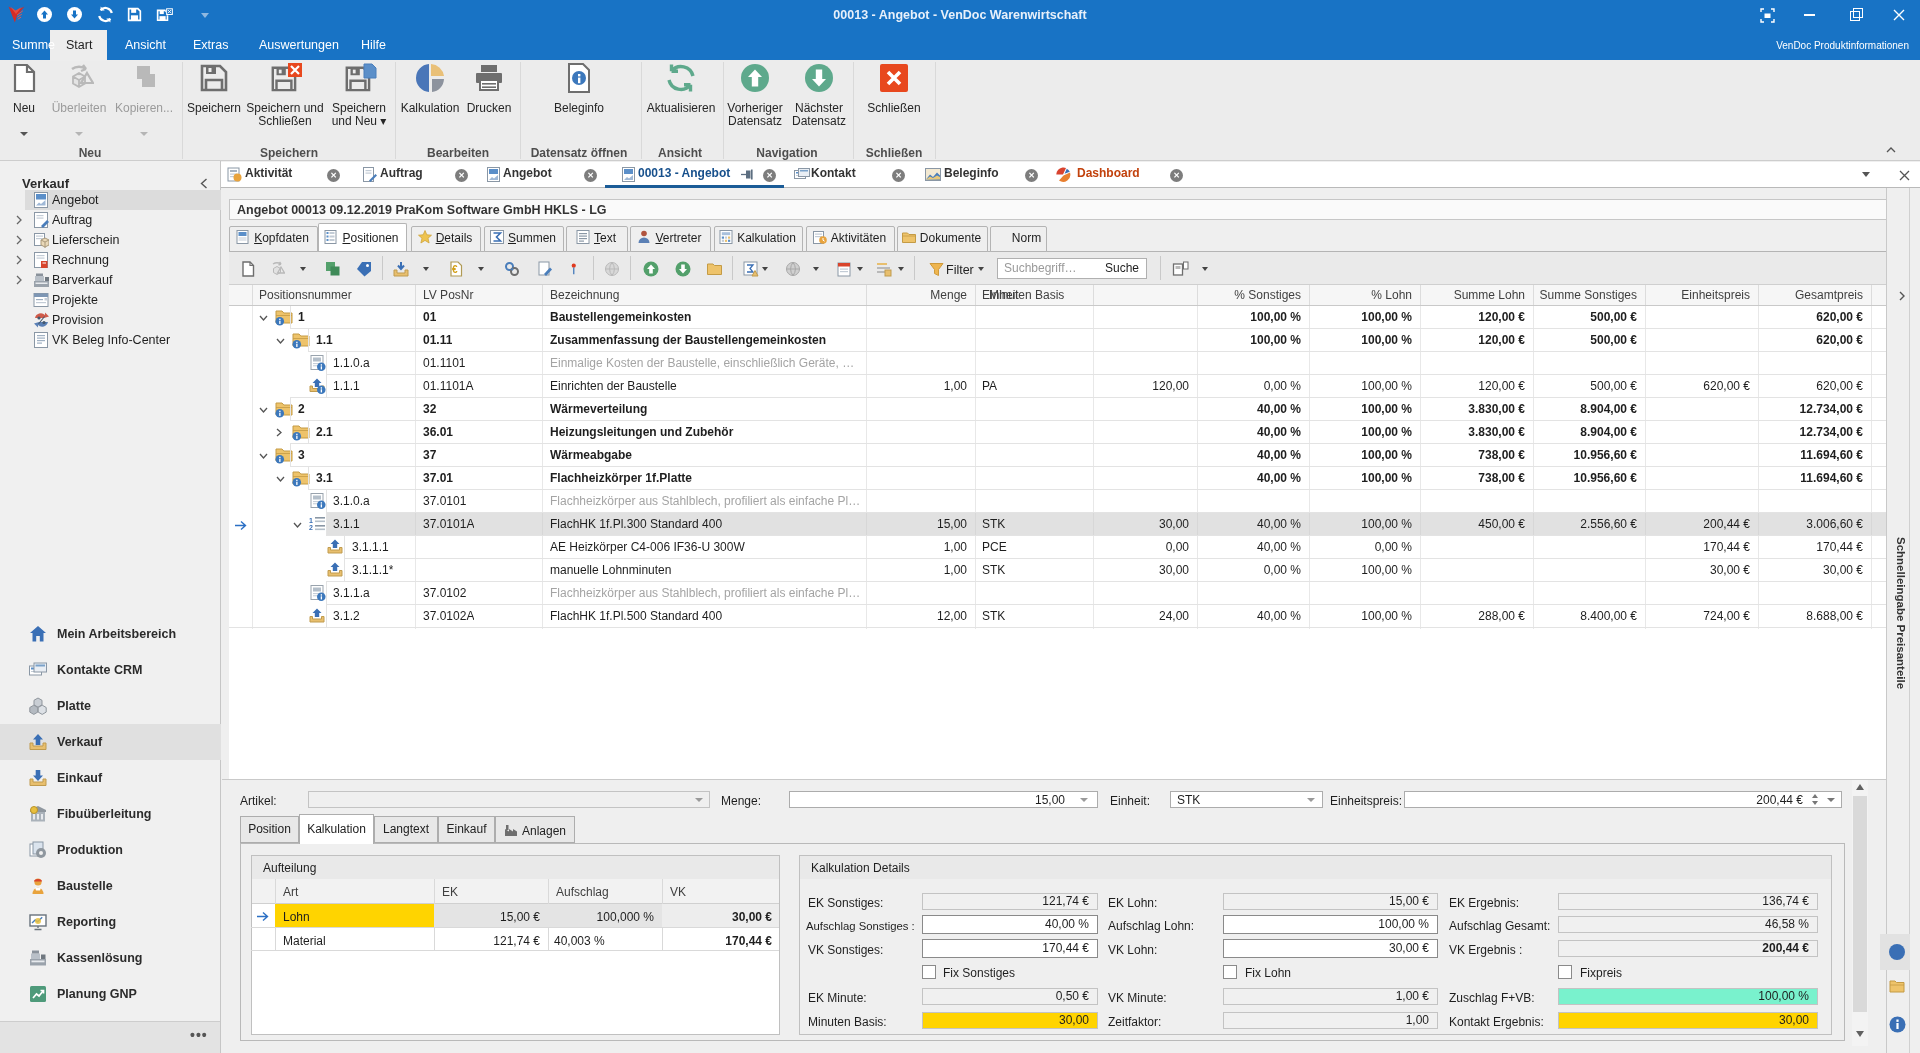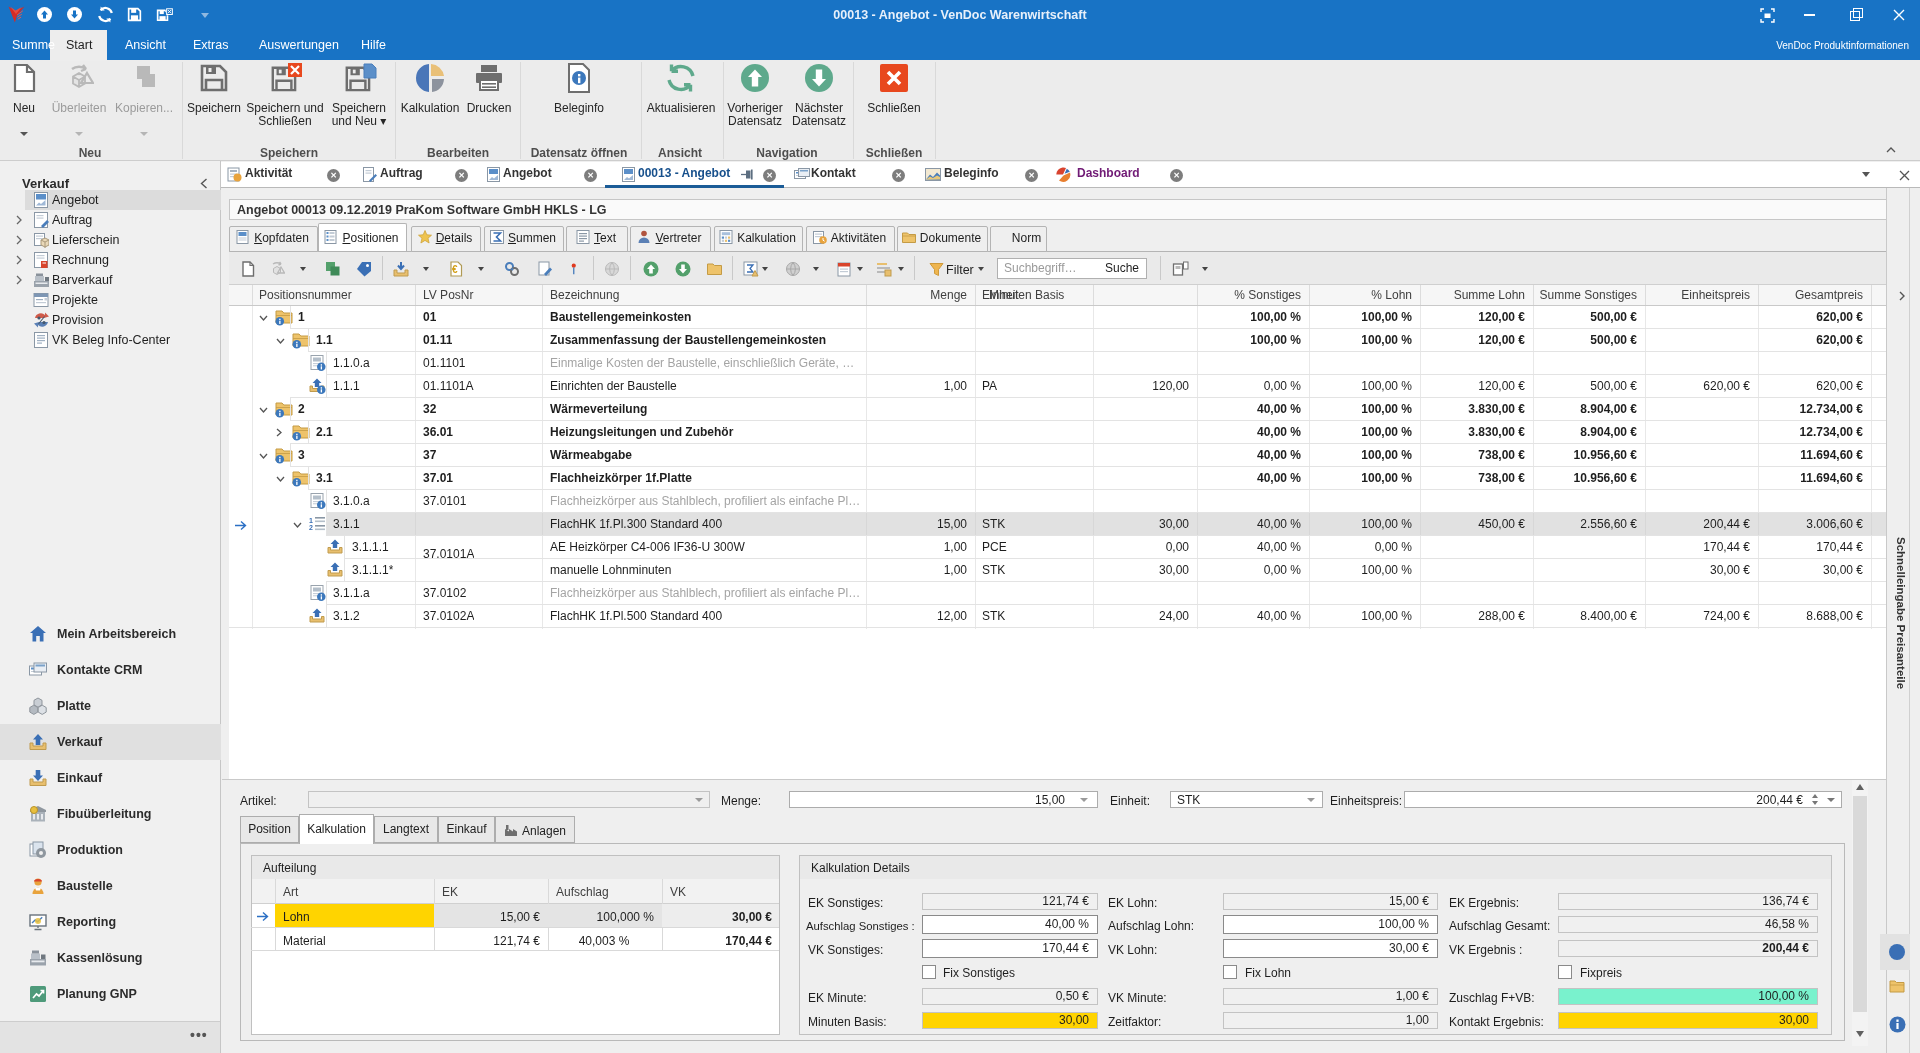--- a/index.html
+++ b/index.html
@@ -315,21 +315,21 @@
   </div>
 <div class="dtab" style="left:944px;color:#333">Beleginfo</div>
 <div class="tclose" style="left:1025px">✕</div>
 <div class="abs" style="left:1056px;top:167px">
     <svg width="15" height="15" viewBox="0 0 15 15">
       <path d="M7 7.5 L10 1 A7.2 7.2 0 0 0 0.3 7.5 Z" fill="#d8432f"></path>
       <path d="M7.5 8.5 L14 5.5 A7.2 7.2 0 0 1 3 13.5 Z" fill="#e87f2f"></path>
       <path d="M10.8 1.8 L8.5 6.8 L13.8 4.8 A7.2 7.2 0 0 0 10.8 1.8 Z" fill="#3a6fb5"></path>
     </svg>
   </div>
-<div class="dtab" style="left:1077px;color:#701a75">Dashboard</div>
+<div class="dtab" style="left:1077px;color:#c2410c">Dashboard</div>
 <div class="tclose" style="left:1170px">✕</div>
 <div class="abs" style="left:605px;top:185px;width:179px;height:3px;background:#1b5c97"></div>
 <div class="abs" style="left:1862px;top:172px;width:0;height:0;border-left:4.5px solid transparent;border-right:4.5px solid transparent;border-top:5px solid #555"></div>
 <svg class="abs" style="left:1899px;top:170px" width="11" height="11" viewBox="0 0 11 11">
     <path d="M1 1 L10 10 M10 1 L1 10" stroke="#555" stroke-width="1.3"></path>
   </svg>
 
 <div class="abs" style="left:0;top:161px;width:221px;height:892px;background:#f0f0f0;border-right:1px solid #c6c6c6"></div>
 <div class="abs b" style="left:22px;top:176px;font-size:13px;color:#2b2b2b">Verkauf</div>
 <svg class="abs" style="left:200px;top:178px" width="8" height="11" viewBox="0 0 8 11">
@@ -1003,21 +1003,21 @@
     <svg width="17" height="16" viewBox="0 0 17 16">
       <text x="0" y="6.5" font-size="7" font-weight="bold" fill="#3a6fb5">1</text>
       <rect x="6" y="1" width="10" height="1.6" fill="#8a97a5"></rect>
       <rect x="6" y="4.5" width="10" height="1.6" fill="#b4bfca"></rect>
       <text x="0" y="14" font-size="7" font-weight="bold" fill="#3a6fb5">2</text>
       <rect x="6" y="9" width="10" height="1.6" fill="#8a97a5"></rect>
       <rect x="6" y="12.5" width="10" height="1.6" fill="#b4bfca"></rect>
     </svg>
   </div>
 <div class="cell" style="left:333px;top:513px;">3.1.1</div>
-<div class="cell" style="left:423px;top:513px;margin-top:30px;">37.0101A</div>
+<div class="cell" style="left:423px;top:513px;">37.0101A</div>
 <div class="cell" style="left:550px;top:513px;width:310px;">FlachHK 1f.Pl.300 Standard 400</div>
 <div class="cell" style="left:866px;top:513px;width:101px;text-align:right;">15,00</div>
 <div class="cell" style="left:982px;top:513px;">STK</div>
 <div class="cell" style="left:1093px;top:513px;width:96px;text-align:right;">30,00</div>
 <div class="cell" style="left:1197px;top:513px;width:104px;text-align:right;">40,00 %</div>
 <div class="cell" style="left:1309px;top:513px;width:103px;text-align:right;">100,00 %</div>
 <div class="cell" style="left:1420px;top:513px;width:105px;text-align:right;">450,00 €</div>
 <div class="cell" style="left:1533px;top:513px;width:104px;text-align:right;">2.556,60 €</div>
 <div class="cell" style="left:1645px;top:513px;width:105px;text-align:right;">200,44 €</div>
 <div class="cell" style="left:1758px;top:513px;width:105px;text-align:right;">3.006,60 €</div>
@@ -1170,21 +1170,21 @@
 <div class="abs" style="left:251px;top:904px;width:528px;height:24px;border-bottom:1px solid #d9d9d9"></div>
 <svg class="abs" style="left:256px;top:911px" width="13" height="11" viewBox="0 0 13 11">
     <path d="M1 5.5 H11 M7 1.5 L11.5 5.5 L7 9.5" stroke="#2b6fc4" stroke-width="1.4" fill="none"></path>
   </svg>
 <div class="lb12" style="left:283px;top:910px">Lohn</div>
 <div class="lb12" style="left:440px;top:910px;width:100px;text-align:right">15,00 €</div>
 <div class="lb12" style="left:554px;top:910px;width:100px;text-align:right">100,000 %</div>
 <div class="lb12 b" style="left:672px;top:910px;width:100px;text-align:right">30,00 €</div>
 <div class="lb12" style="left:283px;top:934px">Material</div>
 <div class="lb12" style="left:440px;top:934px;width:100px;text-align:right">121,74 €</div>
-<div class="lb12" style="left:554px;top:934px;width:100px;text-align:center">40,003 %</div>
+<div class="lb12" style="left:554px;top:934px;width:100px;text-align:left">40,003 %</div>
 <div class="lb12 b" style="left:672px;top:934px;width:100px;text-align:right">170,44 €</div>
 <div class="abs" style="left:799px;top:855px;width:1033px;height:180px;border:1px solid #c0c0c0;background:#efefef"></div>
 <div class="abs" style="left:800px;top:856px;width:1031px;height:23px;background:#e9e9e9"></div>
 <div class="lb12" style="left:811px;top:861px">Kalkulation Details</div>
 <div class="lb12" style="left:808px;top:896px">EK Sonstiges:</div>
 <div class="abs" style="left:922px;top:893px;width:176px;height:17px;background:#f0f0f0;border:1px solid #c3c3c3;font-size:12px;line-height:15px;text-align:right;padding-right:8px">121,74 €</div>
 <div class="lb12" style="left:806px;top:920px;font-size:11.3px">Aufschlag Sonstiges :</div>
 <div class="abs" style="left:922px;top:915px;width:176px;height:19px;background:#fff;border:1px solid #8a8a8a;font-size:12px;line-height:17px;text-align:right;padding-right:8px">40,00 %</div>
 <div class="lb12" style="left:808px;top:943px">VK Sonstiges:</div>
 <div class="abs" style="left:922px;top:939px;width:176px;height:19px;background:#fff;border:1px solid #8a8a8a;font-size:12px;line-height:17px;text-align:right;padding-right:8px">170,44 €</div>

